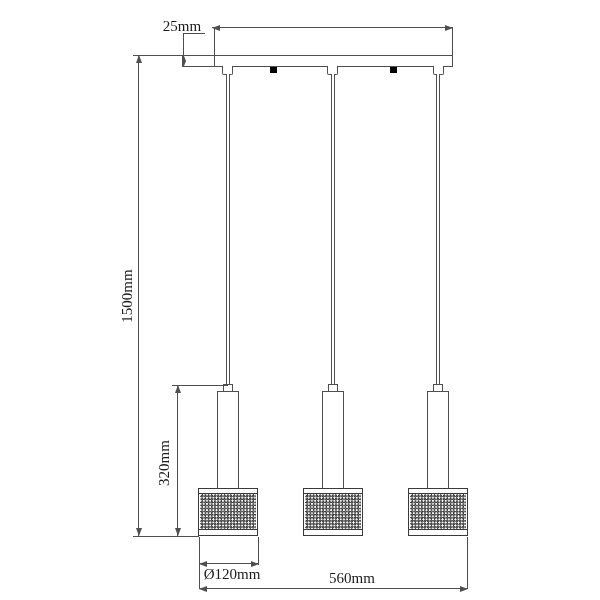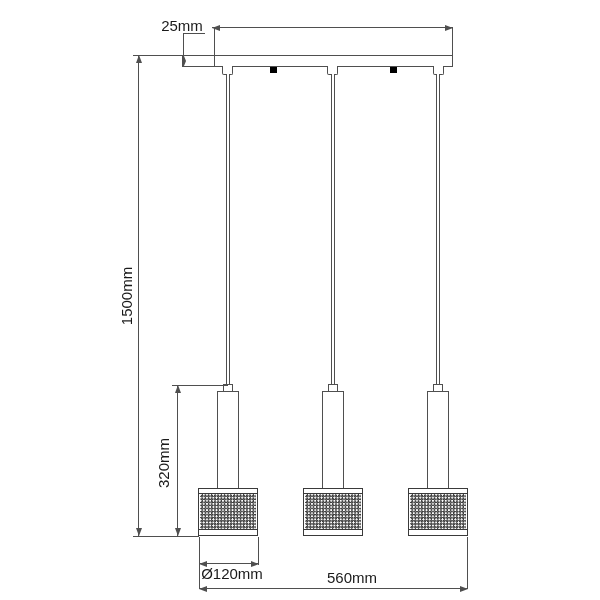--- a/index.html
+++ b/index.html
@@ -6,21 +6,21 @@
     --line:#4f4f4f;
     --dark:#3a3a3a;
     --text:#1a1a1a;
     --bg:#ffffff;
   }
   html,body{margin:0;padding:0;background:var(--bg);}
   #canvas{
     position:relative;
     width:600px;height:600px;
     background:var(--bg);
-    font-family:Liberation Sans, sans-serif;
+    font-family:Liberation Serif, serif;
     overflow:hidden;
   }
   .hline,.vline{position:absolute;background:var(--line);}
   .hline{height:1px;}
   .vline{width:1px;}
   .lbl{
     position:absolute;
     font-size:15px;
     color:var(--text);
     white-space:nowrap;

